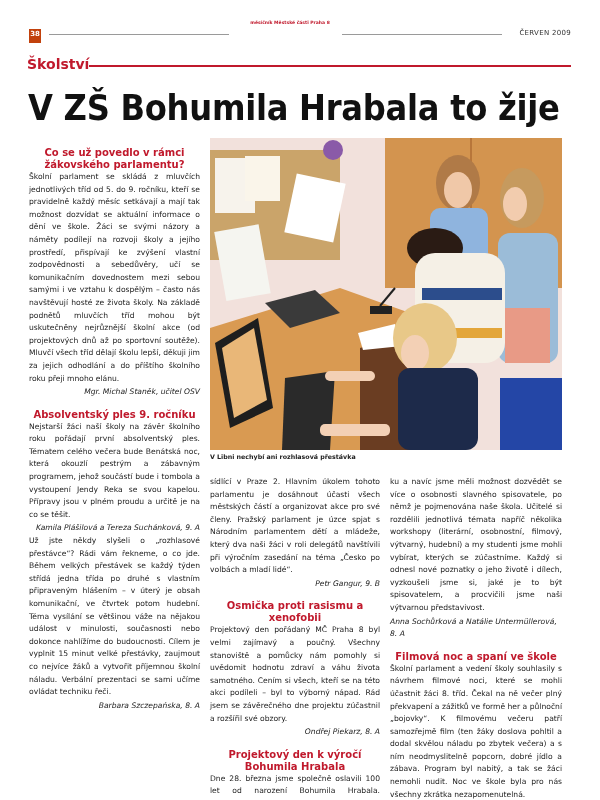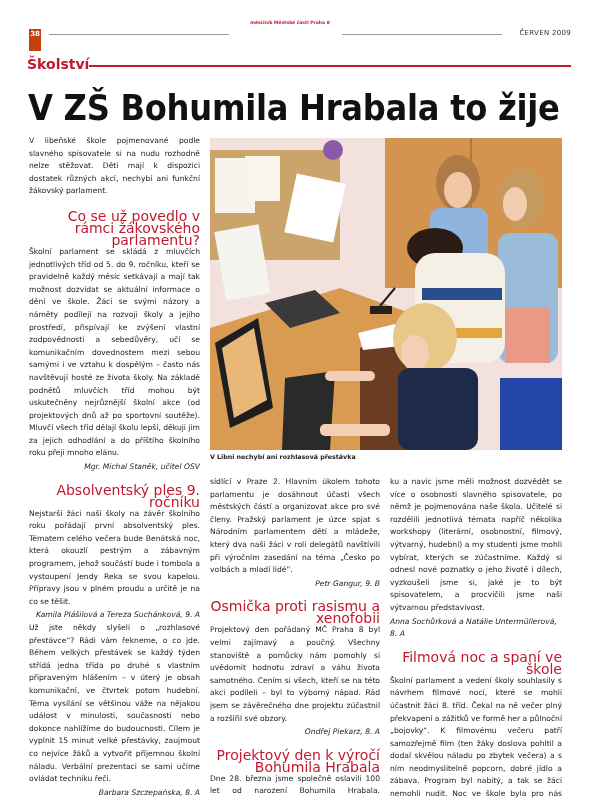--- a/index.html
+++ b/index.html
@@ -1,39 +1,39 @@
 <!DOCTYPE html>
 <html><head>
   <meta charset="utf-8">
   <style>
     * { margin: 0; padding: 0; box-sizing: border-box; }
     html, body { width: 600px; height: 800px; background: #ffffff; overflow: hidden; }
     body { font-family: "DejaVu Sans", sans-serif; color: #1a1a1a; position: relative; }
 
     .topbar { position: absolute; top: 24px; left: 29px; right: 29px; height: 28px; }
-    .page-num { position: absolute; left: 0; top: 5px; width: 12px; height: 22px; background: #c2410c; color: #fff; font-size: 7px; font-weight: bold; line-height: 10px; text-align: center; }
+    .page-num { position: absolute; left: 0; top: 5px; width: 12px; height: 14px; background: #c2410c; color: #fff; font-size: 7px; font-weight: bold; line-height: 10px; text-align: center; }
     .rule-left { position: absolute; left: 20px; top: 10px; width: 180px; height: 1px; background: #9a9a9a; }
     .rule-right { position: absolute; left: 313px; top: 10px; width: 160px; height: 1px; background: #9a9a9a; }
     .masthead { position: absolute; left: 211px; top: -4px; width: 100px; text-align: center; }
     .masthead-title { font-size: 19px; font-weight: bold; color: #c0192c; letter-spacing: 0.3px; line-height: 22px; }
     .masthead-sub { font-size: 4.5px; font-weight: bold; color: #c0192c; line-height: 6px; white-space: nowrap; }
     .issue-date { position: absolute; right: 0; top: 5px; font-size: 7px; color: #333; letter-spacing: 0.3px; }
 
     .section-row { position: absolute; top: 56px; left: 27px; right: 29px; height: 20px; }
     .section-label { position: absolute; left: 0; top: 0; font-size: 14px; font-weight: bold; color: #c0192c; }
     .section-rule { position: absolute; left: 62px; right: 0; top: 9px; height: 1.5px; background: #c0192c; }
 
     .headline { position: absolute; top: 88px; left: 28px; font-size: 35px; font-weight: bold; color: #111; letter-spacing: -0.3px; white-space: nowrap; font-family: "DejaVu Sans", sans-serif; transform: scaleX(0.92); transform-origin: left; }
 
     .col { position: absolute; font-size: 7.6px; line-height: 12.6px; color: #222; text-align: justify; }
     .col-left { left: 29px; top: 135px; width: 171px; }
     .col-mid { left: 210px; top: 476px; width: 170px; }
     .col-right { left: 390px; top: 476px; width: 172px; }
     .col p { margin: 0; hyphens: manual; }
-    .col h3 { font-size: 14px; line-height: 12px; color: #c0192c; font-weight: normal; margin-top: 10px; text-align: right; }
+    .col h3 { font-size: 10px; line-height: 12px; color: #c0192c; font-weight: bold; margin-top: 10px; text-align: center; }
     .col .sig { font-style: italic; text-align: right; display: block; margin-top: 1px; }
     .col .sig.left { text-align: left; }
 
     .photo { position: absolute; left: 210px; top: 138px; width: 352px; height: 312px; overflow: hidden; background: #e8b885; }
     .photo-caption { position: absolute; left: 210px; top: 453px; font-size: 6.3px; font-weight: bold; color: #222; }
   </style>
 </head>
 <body>
 
 <div class="topbar">
@@ -47,21 +47,20 @@
 </div>
 
 <div class="section-row">
   <div class="section-label">Školství</div>
   <div class="section-rule"></div>
 </div>
 
 <h1 class="headline">V ZŠ Bohumila Hrabala to žije</h1>
 
 <div class="col col-left">
-  <p>V libeňské škole pojmenované podle slavného spisovatele si na nudu rozhodně nelze stěžovat. Děti mají k dispozici dostatek různých akcí, nechybí ani funkční žákovský parlament.</p>
   <h3 style="margin-top:12px;">Co se už povedlo v rámci žákovského parlamentu?</h3>
   <p>Školní parlament se skládá z mluvčích jednotlivých tříd od 5. do 9. ročníku, kteří se pravidelně každý měsíc setkávají a mají tak možnost dozvídat se aktuální informace o dění ve škole. Žáci se svými názory a náměty podílejí na rozvoji školy a jejího prostředí, přispívají ke zvýšení vlastní zodpovědnosti a sebedůvěry, učí se komunikačním dovednostem mezi sebou samými i ve vztahu k dospělým – často nás navštěvují hosté ze života školy. Na základě podnětů mluvčích tříd mohou být uskutečněny nejrůznější školní akce (od projektových dnů až po sportovní soutěže). Mluvčí všech tříd dělají školu lepší, děkuji jim za jejich odhodlání a do příštího školního roku přeji mnoho elánu.</p>
   <span class="sig">Mgr. Michal Staněk, učitel OSV</span>
 
   <h3>Absolventský ples 9. ročníku</h3>
   <p>Nejstarší žáci naší školy na závěr školního roku pořádají první absolventský ples. Tématem celého večera bude Benátská noc, která okouzlí pestrým a zábavným programem, jehož součástí bude i tombola a vystoupení Jendy Reka se svou kapelou. Přípravy jsou v plném proudu a určitě je na co se těšit.</p>
   <span class="sig">Kamila Plášilová a Tereza Suchánková, 9. A</span>
 
   <p>Už jste někdy slyšeli o „rozhlasové přestávce“? Rádi vám řekneme, o co jde. Během velkých přestávek se každý týden střídá jedna třída po druhé s vlastním připraveným hlášením – v úterý je obsah komunikační, ve čtvrtek potom hudební. Téma vysílání se většinou váže na nějakou událost v minulosti, současnosti nebo dokonce nahlížíme do budoucnosti. Cílem je vyplnit 15 minut velké přestávky, zaujmout co nejvíce žáků a vytvořit příjemnou školní náladu. Verbální prezentaci se sami učíme ovládat techniku řeči.</p>
   <span class="sig">Barbara Szczepańska, 8. A</span>

